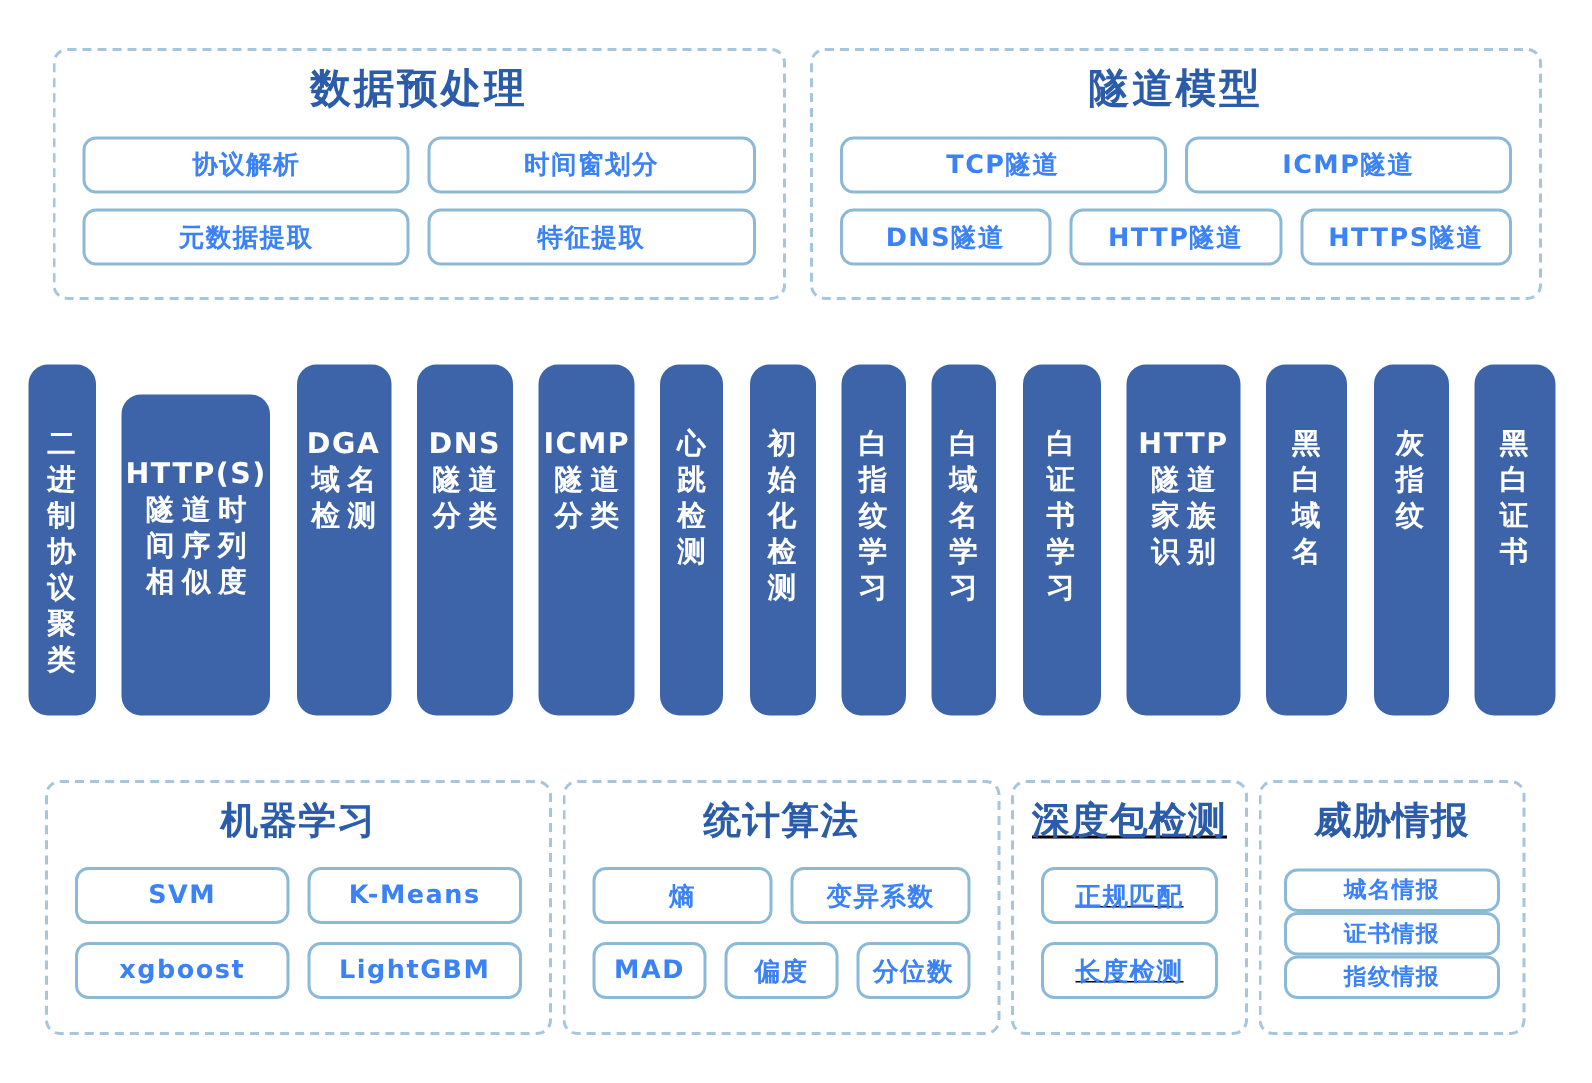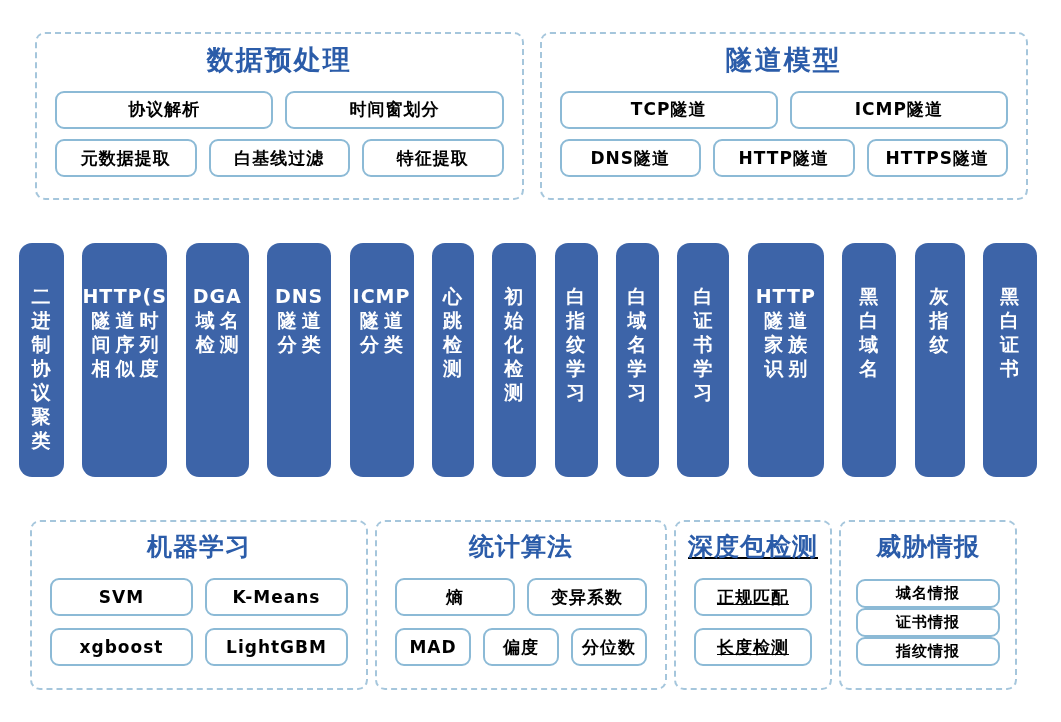--- a/index.html
+++ b/index.html
@@ -23,21 +23,21 @@
     color:#2b5ca9;font-weight:700;font-size:27px;text-align:center;
     padding-top:10px;letter-spacing:2px;line-height:1.2;
   }
   .bottom-row .section-title{font-size:25px;letter-spacing:1px;}
   .chip-rows{flex:1;display:flex;flex-direction:column;justify-content:space-evenly;padding:4px 18px 10px;}
   .section-box.rows3 .chip-rows{padding:2px 15px 8px;justify-content:center;}
   .chip-row{display:flex;gap:12px;height:38px;}
   .rows3 .chip-row{height:29px;}
   .chip{
     flex:1;border:2px solid #8cbad6;border-radius:9px;background:#ffffff;
-    color:#000000;font-weight:700;font-size:17px;letter-spacing:1px;
+    color:#3b82f6;font-weight:700;font-size:17px;letter-spacing:1px;
     display:flex;align-items:center;justify-content:center;box-sizing:border-box;
   }
   .rows3 .chip{font-size:15px;}
   
   .pillar-row{
     position:absolute;left:19px;top:243px;width:1018px;height:234px;
     display:flex;justify-content:space-between;
   }
   .pillar{
     background:#3d64a8;border-radius:13px;box-sizing:border-box;
@@ -54,21 +54,20 @@
   <div class="top-row" id="top-row">
       <div class="section-box">
         <div class="section-title">数据预处理</div>
         <div class="chip-rows">
           <div class="chip-row">
             <div class="chip">协议解析</div>
             <div class="chip">时间窗划分</div>
           </div>
           <div class="chip-row">
             <div class="chip">元数据提取</div>
-            <div class="chip">白基线过滤</div>
             <div class="chip">特征提取</div>
           </div>
         </div>
       </div>
       <div class="section-box">
         <div class="section-title">隧道模型</div>
         <div class="chip-rows">
           <div class="chip-row">
             <div class="chip">TCP隧道</div>
             <div class="chip">ICMP隧道</div>
@@ -84,21 +83,21 @@
   <div class="pillar-row" id="pillar-row">
       <div class="pillar" style="width: 45px;">
         <div class="pillar-line">二</div>
         <div class="pillar-line">进</div>
         <div class="pillar-line">制</div>
         <div class="pillar-line">协</div>
         <div class="pillar-line">议</div>
         <div class="pillar-line">聚</div>
         <div class="pillar-line">类</div>
       </div>
-      <div class="pillar" style="width: 85px;">
+      <div class="pillar" style="width: 99px; margin-top: 20px;">
         <div class="pillar-line">HTTP(S)</div>
         <div class="pillar-line spread">隧道时</div>
         <div class="pillar-line spread">间序列</div>
         <div class="pillar-line spread">相似度</div>
       </div>
       <div class="pillar" style="width: 63px; text-align: center;">
         <div class="pillar-line">DGA</div>
         <div class="pillar-line spread">域名</div>
         <div class="pillar-line spread">检测</div>
       </div>

